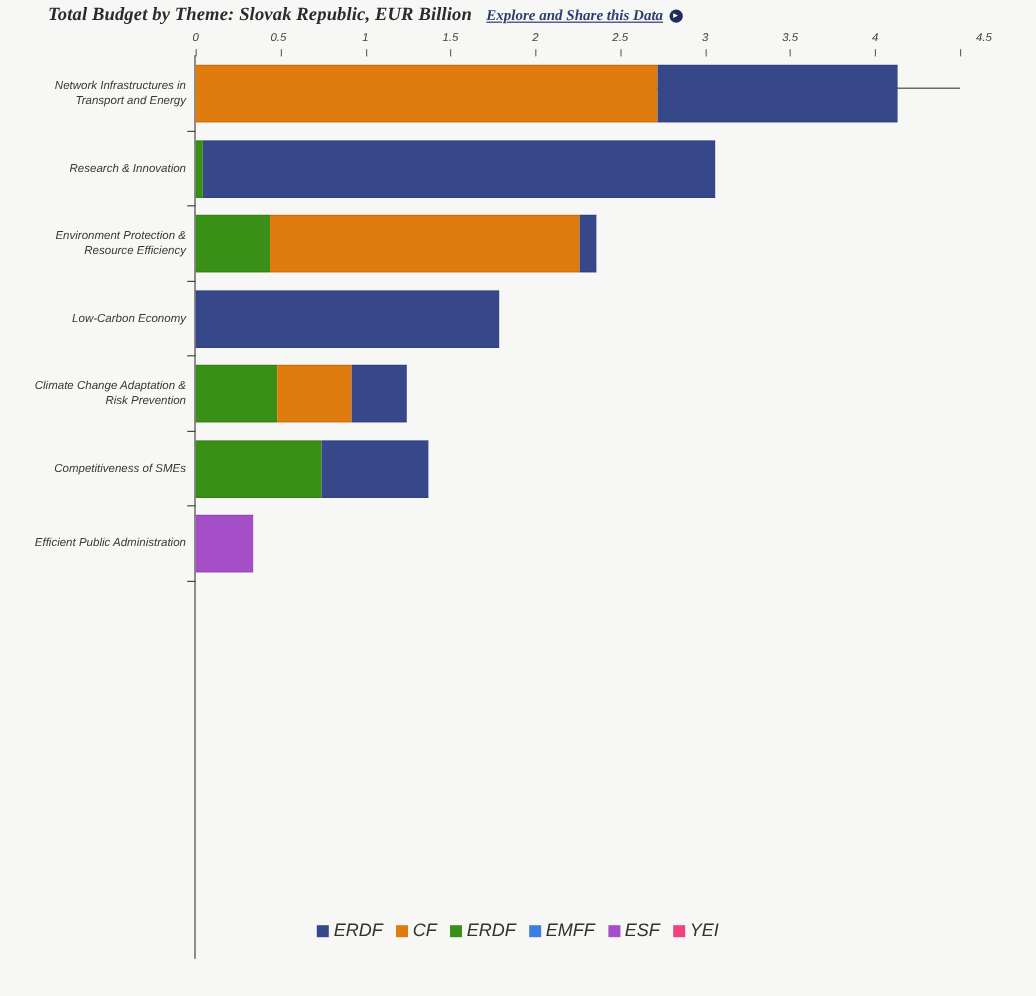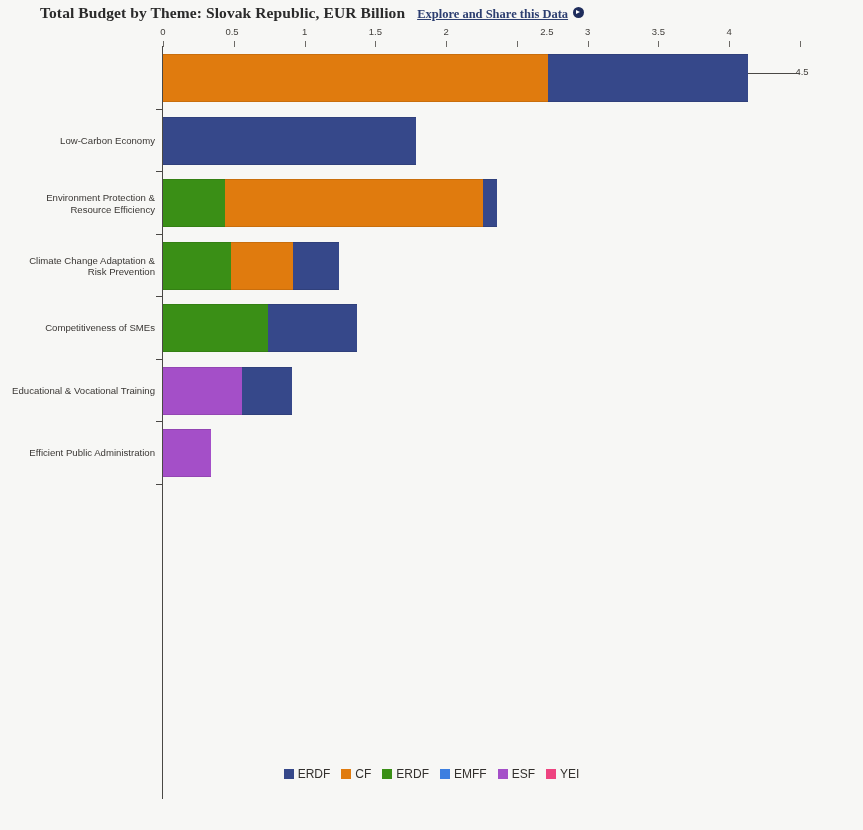--- a/index.html
+++ b/index.html
@@ -13,20 +13,21 @@
     font-family: "Liberation Sans", sans-serif;
     color: #333333;
     overflow: hidden;
   }
 
   #chart-root {
     position: relative;
     width: 863px;
     height: 650px;
     box-sizing: border-box;
+    font-style: italic;
   }
 
   
   .header {
     position: absolute;
     left: 40px;
     top: 4px;
     width: 800px;
     height: 20px;
     display: flex;
@@ -42,21 +43,21 @@
   }
   .explore-link {
     margin-left: 12px;
     font-family: "Liberation Serif", serif;
     font-weight: bold;
     font-size: 12.5px;
     color: #2c3e70;
     text-decoration: underline;
     cursor: pointer;
     display: inline-flex;
-    align-items: flex-start;
+    align-items: center;
     gap: 5px;
   }
   .explore-link .arrow-circle {
     display: inline-block;
     width: 11px;
     height: 11px;
     border-radius: 50%;
     background: #1f2d5c;
     position: relative;
     text-decoration: none;
@@ -171,21 +172,21 @@
   
   .legend {
     position: absolute;
     left: 0;
     top: 767px;
     width: 863px;
     display: flex;
     justify-content: center;
     align-items: center;
     gap: 11px;
-    font-size: 12px;
+    font-size: 15px;
     color: #33302d;
   }
   .legend-item {
     display: inline-flex;
     align-items: center;
     gap: 4px;
     cursor: pointer;
   }
   .legend-swatch {
     width: 10px;
@@ -213,83 +214,84 @@
         <div class="tick" style="left: 0px;">0</div>
         <div class="tick-mark" style="left: 0px;"></div>
         <div class="tick" style="left: 69px;">0.5</div>
         <div class="tick-mark" style="left: 70.7778px;"></div>
         <div class="tick" style="left: 141.556px;">1</div>
         <div class="tick-mark" style="left: 141.556px;"></div>
         <div class="tick" style="left: 212.333px;">1.5</div>
         <div class="tick-mark" style="left: 212.333px;"></div>
         <div class="tick" style="left: 283.111px;">2</div>
         <div class="tick-mark" style="left: 283.111px;"></div>
-        <div class="tick" style="left: 353.889px; margin-left: 30px;">2.5</div>
+        <div class="tick" style="left: 353.889px;">2.5</div>
         <div class="tick-mark" style="left: 353.889px;"></div>
         <div class="tick" style="left: 424.667px;">3</div>
         <div class="tick-mark" style="left: 424.667px;"></div>
         <div class="tick" style="left: 495.444px;">3.5</div>
         <div class="tick-mark" style="left: 495.444px;"></div>
         <div class="tick" style="left: 566.222px;">4</div>
         <div class="tick-mark" style="left: 566.222px;"></div>
-        <div class="tick" style="left: 639px; margin-top: 40px;">4.5</div>
+        <div class="tick" style="left: 657px;">4.5</div>
         <div class="tick-mark" style="left: 637px;"></div>
       </div>
     <div class="axis-line-h"></div>
     <div class="axis-line-v"></div>
     <div class="rows" id="rows">
         <div class="row" style="height: 62.5px;">
+          <div class="row-label">Network Infrastructures in Transport and Energy</div>
           <div class="row-tick"></div>
           <div class="bar">
             <div class="seg" style="width: 385.031px; background: rgb(224, 123, 14);"></div>
             <div class="seg" style="width: 199.593px; background: rgb(54, 72, 138);"></div>
           </div>
         </div>
         <div class="row" style="height: 62.5px;">
-          <div class="row-label">Low-Carbon Economy</div>
-          <div class="row-tick"></div>
-          <div class="bar">
-            <div class="seg" style="width: 253.384px; background: rgb(54, 72, 138);"></div>
+          <div class="row-label">Research &amp; Innovation</div>
+          <div class="row-tick"></div>
+          <div class="bar">
+            <div class="seg" style="width: 5.66222px; background: rgb(58, 143, 22);"></div>
+            <div class="seg" style="width: 427.498px; background: rgb(54, 72, 138);"></div>
           </div>
         </div>
         <div class="row" style="height: 62.5px;">
           <div class="row-label">Environment Protection &amp; Resource Efficiency</div>
           <div class="row-tick"></div>
           <div class="bar">
             <div class="seg" style="width: 62.2844px; background: rgb(58, 143, 22);"></div>
             <div class="seg" style="width: 257.631px; background: rgb(224, 123, 14);"></div>
             <div class="seg" style="width: 14.1556px; background: rgb(54, 72, 138);"></div>
           </div>
         </div>
         <div class="row" style="height: 62.5px;">
+          <div class="row-label">Low-Carbon Economy</div>
+          <div class="row-tick"></div>
+          <div class="bar">
+            <div class="seg" style="width: 253.384px; background: rgb(54, 72, 138);"></div>
+          </div>
+        </div>
+        <div class="row" style="height: 62.5px;">
           <div class="row-label">Climate Change Adaptation &amp; Risk Prevention</div>
           <div class="row-tick"></div>
           <div class="bar">
             <div class="seg" style="width: 67.9467px; background: rgb(58, 143, 22);"></div>
             <div class="seg" style="width: 62.2844px; background: rgb(224, 123, 14);"></div>
             <div class="seg" style="width: 45.2978px; background: rgb(54, 72, 138);"></div>
           </div>
         </div>
         <div class="row" style="height: 62.5px;">
           <div class="row-label">Competitiveness of SMEs</div>
           <div class="row-tick"></div>
           <div class="bar">
             <div class="seg" style="width: 104.751px; background: rgb(58, 143, 22);"></div>
             <div class="seg" style="width: 89.18px; background: rgb(54, 72, 138);"></div>
           </div>
         </div>
         <div class="row" style="height: 62.5px;">
-          <div class="row-label">Educational &amp; Vocational Training</div>
-          <div class="row-tick"></div>
-          <div class="bar">
-            <div class="seg" style="width: 79.2711px; background: rgb(164, 79, 200);"></div>
-            <div class="seg" style="width: 49.5444px; background: rgb(54, 72, 138);"></div>
-          </div>
-        </div>
-        <div class="row" style="height: 62.5px;">
           <div class="row-label">Efficient Public Administration</div>
           <div class="row-tick"></div>
           <div class="bar">
             <div class="seg" style="width: 48.1289px; background: rgb(164, 79, 200);"></div>
           </div>
         </div>
       </div>
   </div>
 
   <div class="legend" id="legend">

